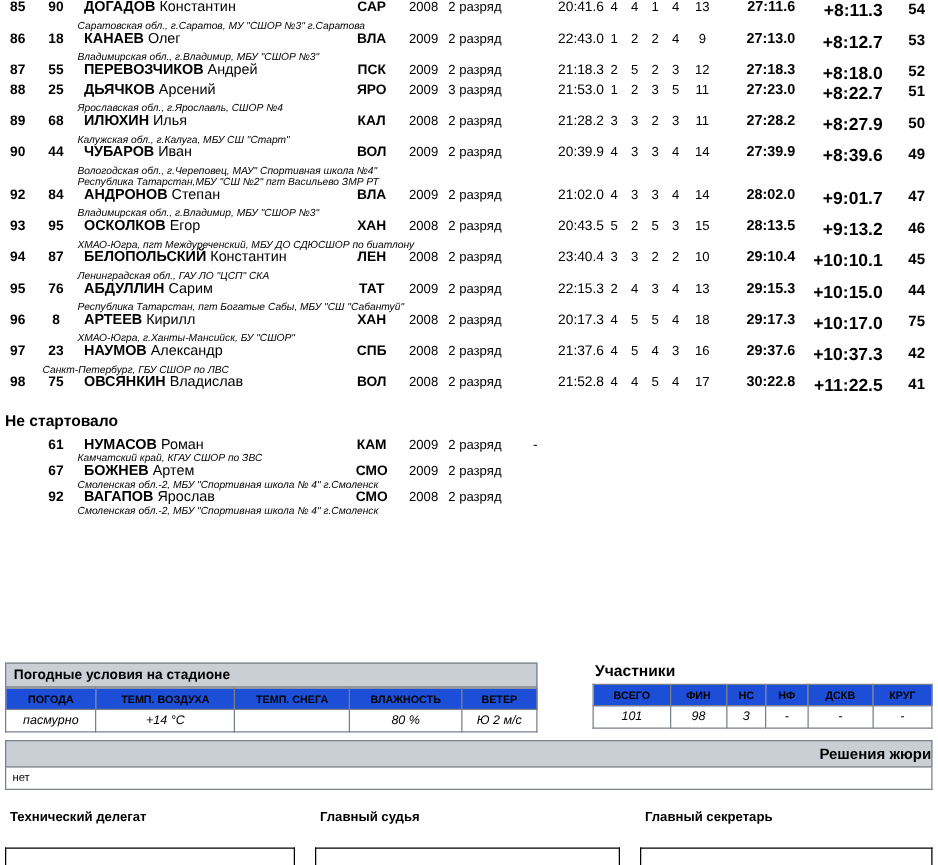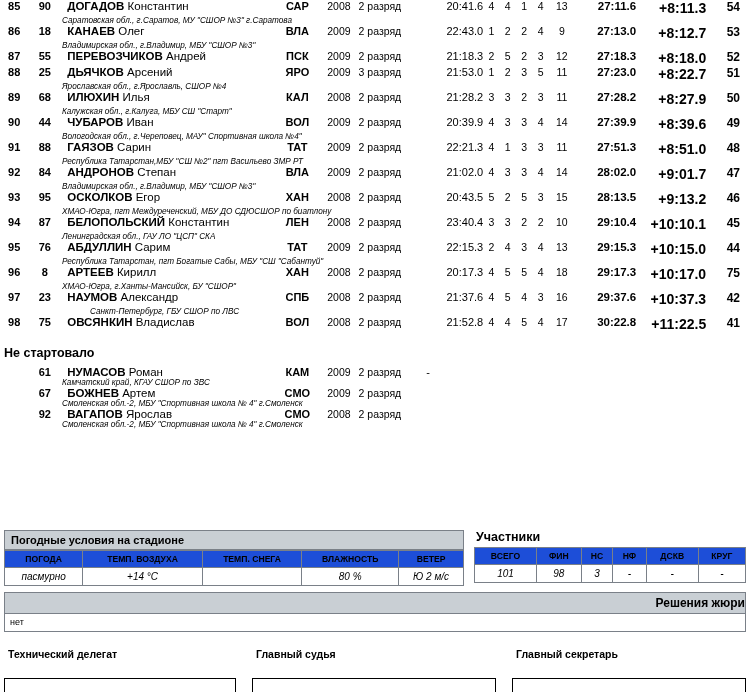--- a/index.html
+++ b/index.html
@@ -44,21 +44,21 @@
 
   
   .bottom { position: absolute; left: 0; top: 530px; width: 750px; }
 
   .hdr-bar {
     background: #c9cfd4;
     font-size: 11px; font-weight: bold;
     padding: 3px 6px;
     border: 1px solid #7a8088;
   }
-  .panel-left { position: absolute; left: 4px; top: 0; width: 460px; }
+  .panel-left { position: absolute; left: 4px; top: 0; width: 426px; }
   .panel-right { position: absolute; left: 474px; top: 0; width: 272px; }
 
   table.grid { border-collapse: collapse; width: 100%; }
   table.grid td, table.grid th {
     border: 1px solid #7a8088;
     font-size: 9.5px; padding: 3px 2px;
     text-align: center;
   }
   table.grid th { background: #1d4ed8; font-weight: bold; font-size: 8.6px; }
   table.grid td { font-size: 10px; font-style: italic; }
@@ -213,37 +213,20 @@
           <td class="c-psum">14</td>
           <td class="c-total">27:39.9</td>
           <td class="c-behind">+8:39.6</td>
           <td class="c-points">49</td>
         </tr>
         <tr class="row-sub">
           <td colspan="15">
             <div class="sub-text" style="margin-left:56px">Вологодская обл., г.Череповец, МАУ" Спортивная школа №4"</div>
           </td>
         </tr>
-        <tr class="row-main">
-          <td class="c-rank">91</td>
-          <td class="c-bib">88</td>
-          <td class="c-name"><span class="name-last">ГАЯЗОВ</span> <span class="name-first">Сарин</span></td>
-          <td class="c-region">ТАТ</td>
-          <td class="c-year">2009</td>
-          <td class="c-cat">2 разряд</td>
-          <td class="c-time">22:21.3</td>
-          <td class="c-p1">4</td>
-          <td class="c-p2">1</td>
-          <td class="c-p3">3</td>
-          <td class="c-p4">3</td>
-          <td class="c-psum">11</td>
-          <td class="c-total">27:51.3</td>
-          <td class="c-behind">+8:51.0</td>
-          <td class="c-points">48</td>
-        </tr>
         <tr class="row-sub">
           <td colspan="15">
             <div class="sub-text" style="margin-left:56px">Республика Татарстан,МБУ "СШ №2" пгт Васильево ЗМР РТ</div>
           </td>
         </tr>
         <tr class="row-main">
           <td class="c-rank">92</td>
           <td class="c-bib">84</td>
           <td class="c-name"><span class="name-last">АНДРОНОВ</span> <span class="name-first">Степан</span></td>
           <td class="c-region">ВЛА</td>
@@ -364,21 +347,21 @@
           <td class="c-p2">5</td>
           <td class="c-p3">4</td>
           <td class="c-p4">3</td>
           <td class="c-psum">16</td>
           <td class="c-total">29:37.6</td>
           <td class="c-behind">+10:37.3</td>
           <td class="c-points">42</td>
         </tr>
         <tr class="row-sub">
           <td colspan="15">
-            <div class="sub-text" style="margin-left:84px">Санкт-Петербург, ГБУ СШОР по ЛВС</div>
+            <div class="sub-text" style="margin-left:28px">Санкт-Петербург, ГБУ СШОР по ЛВС</div>
           </td>
         </tr>
         <tr class="row-main">
           <td class="c-rank">98</td>
           <td class="c-bib">75</td>
           <td class="c-name"><span class="name-last">ОВСЯНКИН</span> <span class="name-first">Владислав</span></td>
           <td class="c-region">ВОЛ</td>
           <td class="c-year">2008</td>
           <td class="c-cat">2 разряд</td>
           <td class="c-time">21:52.8</td>

